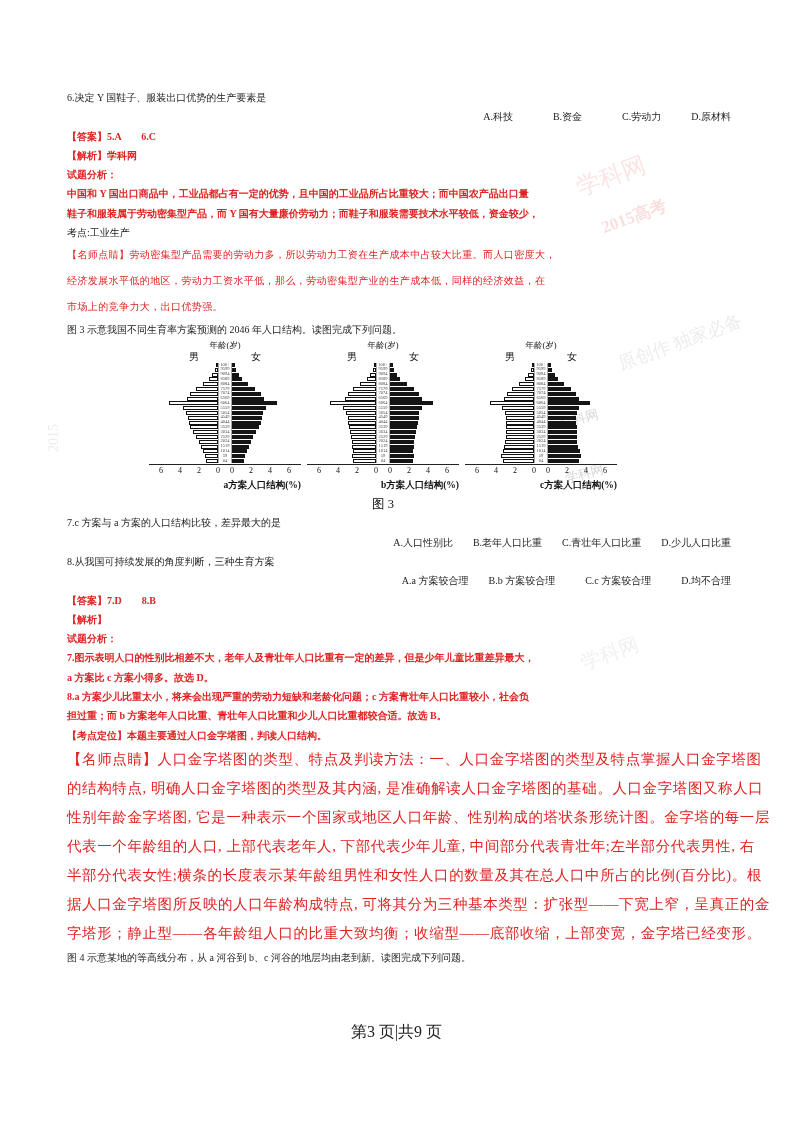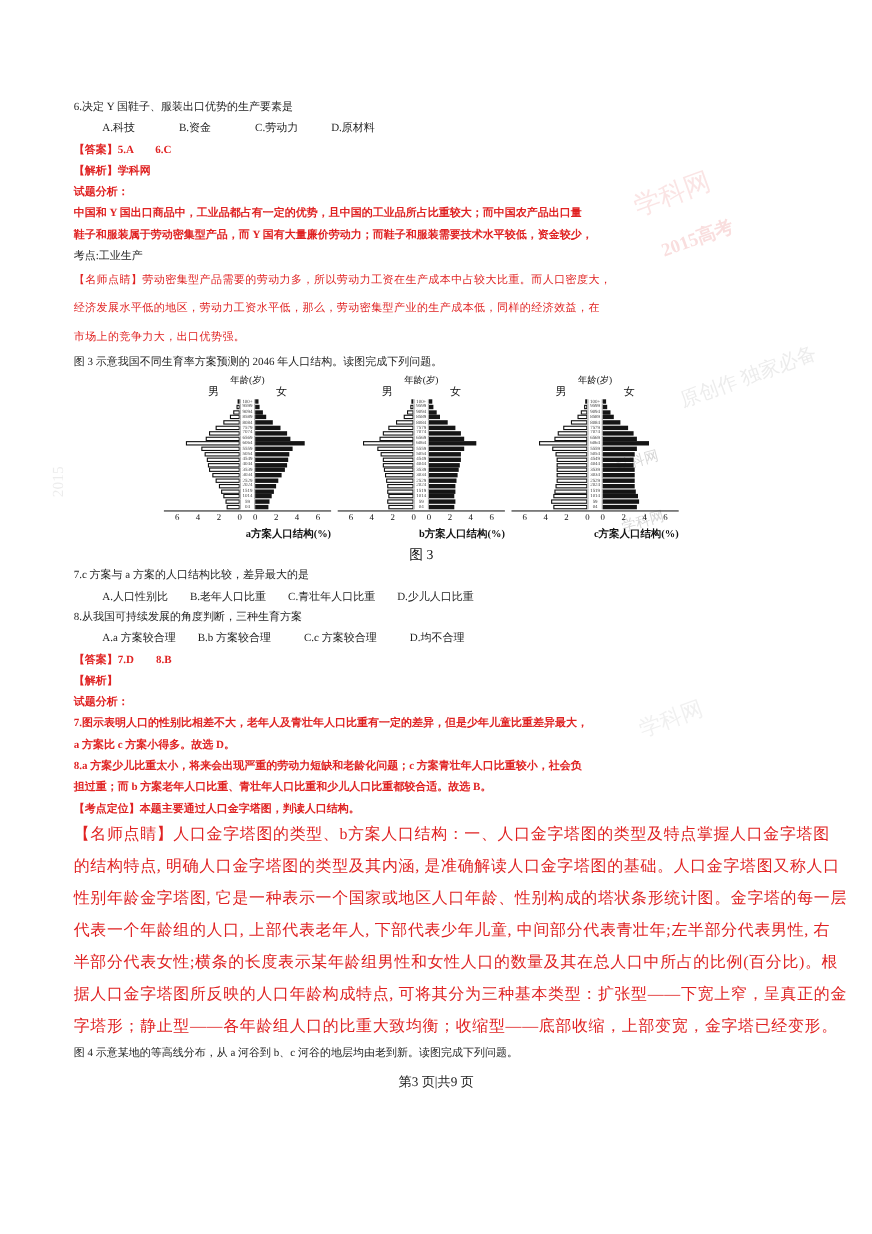--- a/index.html
+++ b/index.html
@@ -3,21 +3,21 @@
 <meta charset="utf-8">
 <style>
   html,body{margin:0;padding:0;}
   body{
     width:793px;height:1122px;background:#ffffff;position:relative;
     font-family:"Liberation Serif","DejaVu Serif",serif;color:#1d1d1d;
     overflow:hidden;
   }
   .content{position:absolute;left:67px;top:88px;width:664px;}
   .ln{white-space:pre;font-size:10px;line-height:19.3px;height:19.3px;}
-  .ln.ind{padding-left:26px;}
+  .ln.ind{padding-left:26px;text-align:right;}
   .ln.red{color:#e02222;}
   .ln.b{font-weight:bold;}
   .ln.sp{line-height:26px;height:26px;letter-spacing:0.4px;}
   .ln.sp2{font-size:14.5px;line-height:29px;height:29px;letter-spacing:0.6px;}
   .fig{margin:4px 0 6px 36px;width:560px;}
   .pyramids{display:flex;justify-content:center;gap:6px;}
   .pyr{width:152px;position:relative;}
   .pyr .hdr{text-align:center;font-size:8.5px;height:11px;line-height:11px;color:#111;}
   .mf{display:flex;justify-content:space-between;padding:0 40px;font-size:10px;height:12px;line-height:12px;color:#111;}
   .rows{display:flex;flex-direction:column;}
@@ -26,21 +26,21 @@
   .hl{justify-content:flex-end;}
   .bar{height:4px;}
   .bar.m{background:#fdfdfd;border:1px solid #111;box-sizing:border-box;}
   .bar.f{background:#151515;}
   .mid{width:14px;font-size:4.5px;line-height:4.8px;text-align:center;color:#444;
        overflow:hidden;background:#fff;border-left:1px solid #aaa;border-right:1px solid #aaa;box-sizing:border-box;}
   .axis{position:relative;height:13px;border-top:1.5px solid #222;margin-top:1px;}
   .axis span{position:absolute;top:1px;font-size:8px;transform:translateX(-50%);color:#111;}
   .cap{text-align:right;font-size:9.5px;font-weight:bold;margin-top:1px;color:#111;}
   .fig-caption{text-align:center;font-size:12.5px;margin-top:4px;color:#111;}
-  .footer{position:absolute;left:0;right:0;top:975px;text-align:center;font-size:12px;color:#222;}
+  .footer{position:absolute;left:0;right:0;top:1022px;text-align:center;font-size:16px;color:#222;}
   .wm{position:absolute;pointer-events:none;white-space:nowrap;}
   .wm1{left:575px;top:160px;font-size:24px;color:rgba(225,90,90,0.16);transform:rotate(-20deg);}
   .wm2{left:600px;top:205px;font-size:17px;color:rgba(225,90,90,0.20);transform:rotate(-20deg);font-weight:bold;}
   .wm3{left:615px;top:330px;font-size:18px;color:rgba(120,120,120,0.14);transform:rotate(-20deg);}
   .wm4{left:560px;top:410px;font-size:13px;color:rgba(90,90,90,0.25);transform:rotate(-15deg);}
   .wm5{left:565px;top:465px;font-size:13px;color:rgba(90,90,90,0.25);transform:rotate(-15deg);}
   .wm6{left:580px;top:640px;font-size:20px;color:rgba(130,130,130,0.12);transform:rotate(-20deg);}
   .wm7{left:40px;top:430px;font-size:14px;color:rgba(150,150,150,0.18);transform:rotate(-90deg);}
 </style>
 </head>
@@ -711,21 +711,21 @@
         <div class="ln ">8.从我国可持续发展的角度判断，三种生育方案</div>
         <div class="ln ind">A.a 方案较合理　　B.b 方案较合理　　　C.c 方案较合理　　　D.均不合理</div>
         <div class="ln red b">【答案】7.D　　8.B</div>
         <div class="ln red b">【解析】</div>
         <div class="ln red b">试题分析：</div>
         <div class="ln red b">7.图示表明人口的性别比相差不大，老年人及青壮年人口比重有一定的差异，但是少年儿童比重差异最大，</div>
         <div class="ln red b">a 方案比 c 方案小得多。故选 D。</div>
         <div class="ln red b">8.a 方案少儿比重太小，将来会出现严重的劳动力短缺和老龄化问题；c 方案青壮年人口比重较小，社会负</div>
         <div class="ln red b">担过重；而 b 方案老年人口比重、青壮年人口比重和少儿人口比重都较合适。故选 B。</div>
         <div class="ln red b">【考点定位】本题主要通过人口金字塔图，判读人口结构。</div>
-        <div class="ln red sp2">【名师点睛】人口金字塔图的类型、b方案人口结构：一、人口金字塔图的类型及特点掌握人口金字塔图</div>
+        <div class="ln red sp2">【名师点睛】人口金字塔图的类型、特点及判读方法：一、人口金字塔图的类型及特点掌握人口金字塔图</div>
         <div class="ln red sp2">的结构特点, 明确人口金字塔图的类型及其内涵, 是准确解读人口金字塔图的基础。人口金字塔图又称人口</div>
         <div class="ln red sp2">性别年龄金字塔图, 它是一种表示一个国家或地区人口年龄、性别构成的塔状条形统计图。金字塔的每一层</div>
         <div class="ln red sp2">代表一个年龄组的人口, 上部代表老年人, 下部代表少年儿童, 中间部分代表青壮年;左半部分代表男性, 右</div>
         <div class="ln red sp2">半部分代表女性;横条的长度表示某年龄组男性和女性人口的数量及其在总人口中所占的比例(百分比)。根</div>
         <div class="ln red sp2">据人口金字塔图所反映的人口年龄构成特点, 可将其分为三种基本类型：扩张型——下宽上窄，呈真正的金</div>
         <div class="ln red sp2">字塔形；静止型——各年龄组人口的比重大致均衡；收缩型——底部收缩，上部变宽，金字塔已经变形。</div>
         <div class="ln ">图 4 示意某地的等高线分布，从 a 河谷到 b、c 河谷的地层均由老到新。读图完成下列问题。</div>
       </div>
   </div>
 

